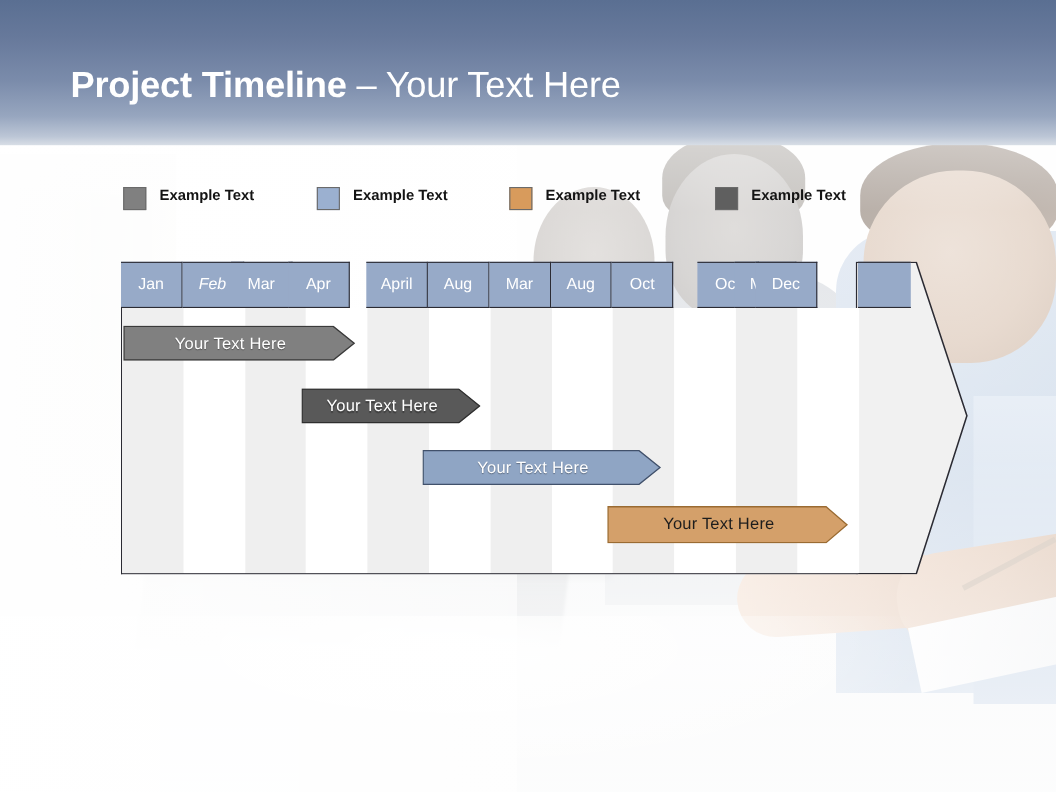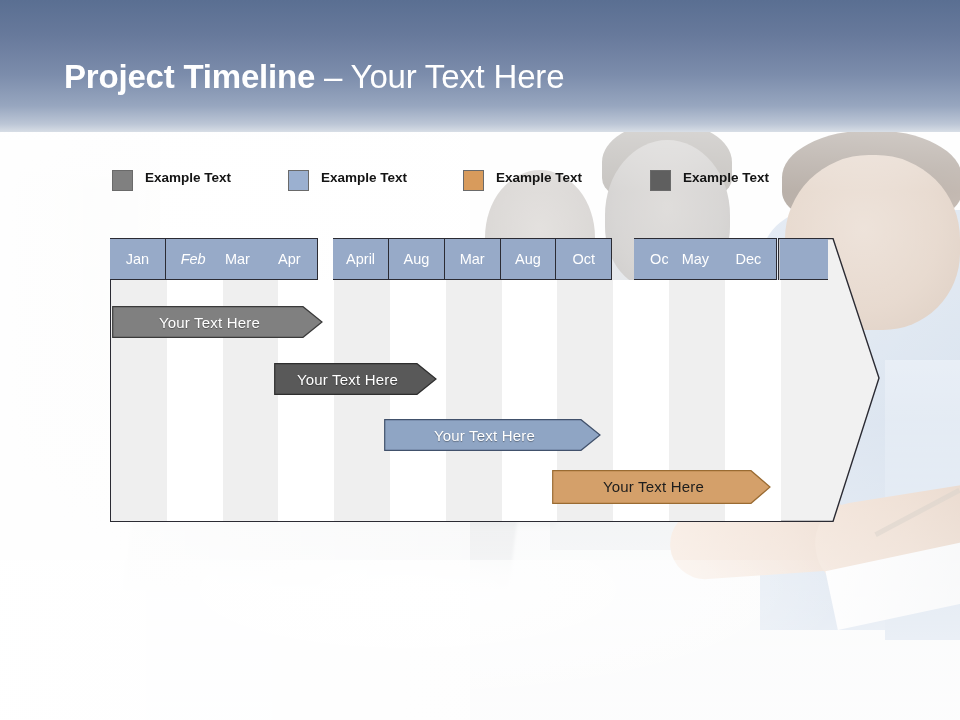--- a/index.html
+++ b/index.html
@@ -318,21 +318,20 @@
     position: absolute;
     left: 0; top: 42px;
     width: 772px; height: 242px;
   }
   .bar {
     position: absolute;
     height: 32px;
     display: flex;
     align-items: center;
     justify-content: center;
-    margin-top: 10px;
   }
   .bar svg {
     position: absolute;
     left: 0; top: 0;
   }
   .bar-label {
     position: relative;
     z-index: 2;
     font-size: 15px;
     white-space: nowrap;
@@ -428,21 +427,21 @@
       <div class="month-cell" style="left:55.8px;font-style:italic;">Feb</div>
       <div class="month-cell" style="left:100px;">Mar</div>
       <div class="month-cell" style="left:152px;">Apr</div>
       <div class="month-cell" style="left:223.2px;">April</div>
       <div class="month-cell" style="left:279px;">Aug</div>
       <div class="month-cell" style="left:334.8px;">Mar</div>
       <div class="month-cell" style="left:390.6px;">Aug</div>
       <div class="month-cell" style="left:446.4px;">Oct</div>
       <div class="month-cell" style="left:524px;text-align:right;">Oct</div>
       <div class="month-cell" style="left:558px;">May</div>
-      <div class="month-cell" style="left:611px;">Dec</div>
+      <div class="month-cell" style="left:577px;">Dec</div>
     </div>
 
     <div class="bars">
 
       <div class="bar" style="left:2px; top:16px; width:211px;">
         <svg width="211" height="32" viewBox="0 0 211 32">
           <path d="M0.7,0.7 L191,0.7 L210,16 L191,31.3 L0.7,31.3 Z" fill="#808080" stroke="#3A3A3A" stroke-width="1.2"></path>
         </svg>
         <span class="bar-label light">Your  Text Here</span>
       </div>

